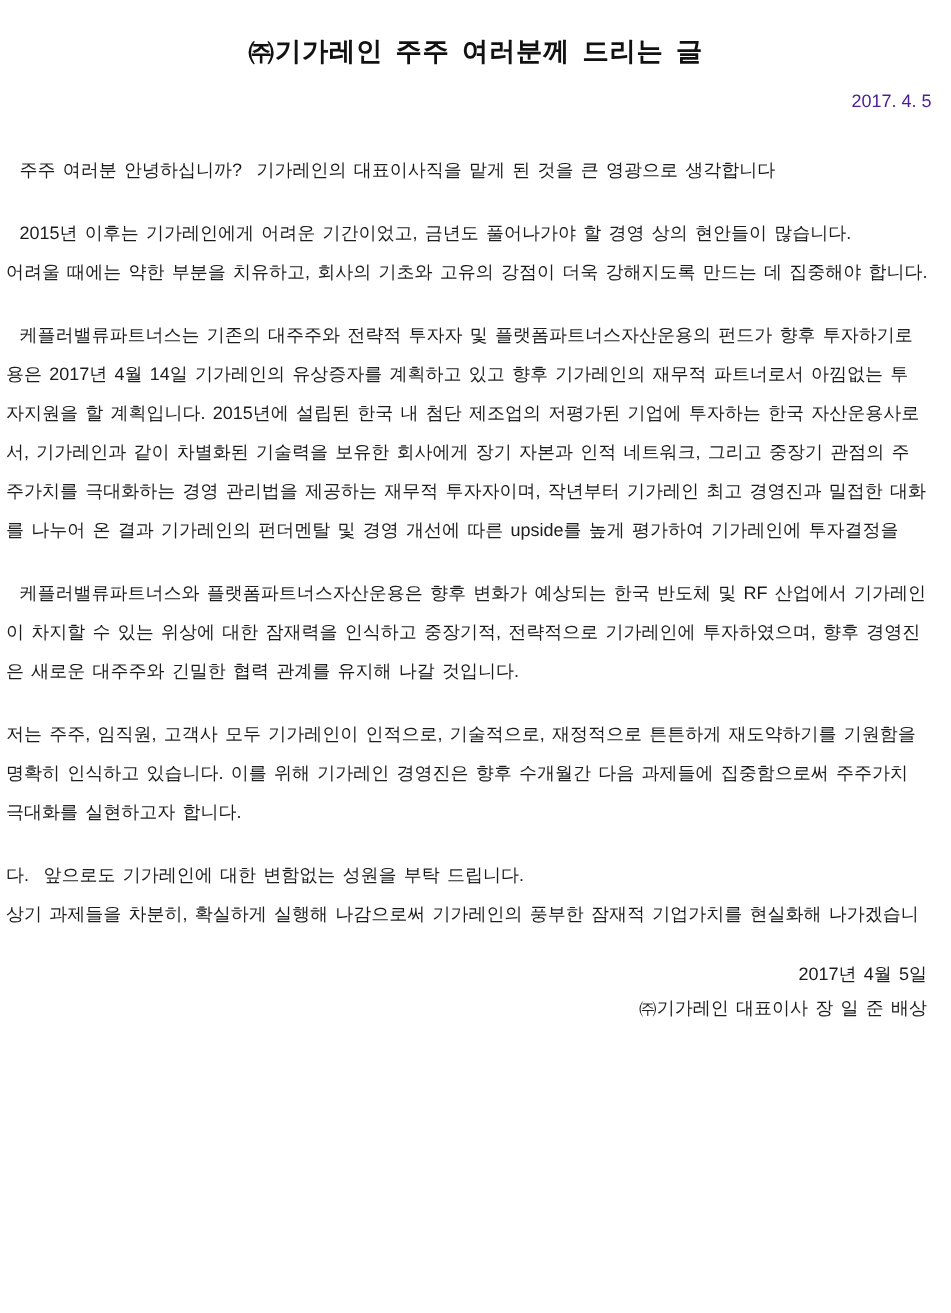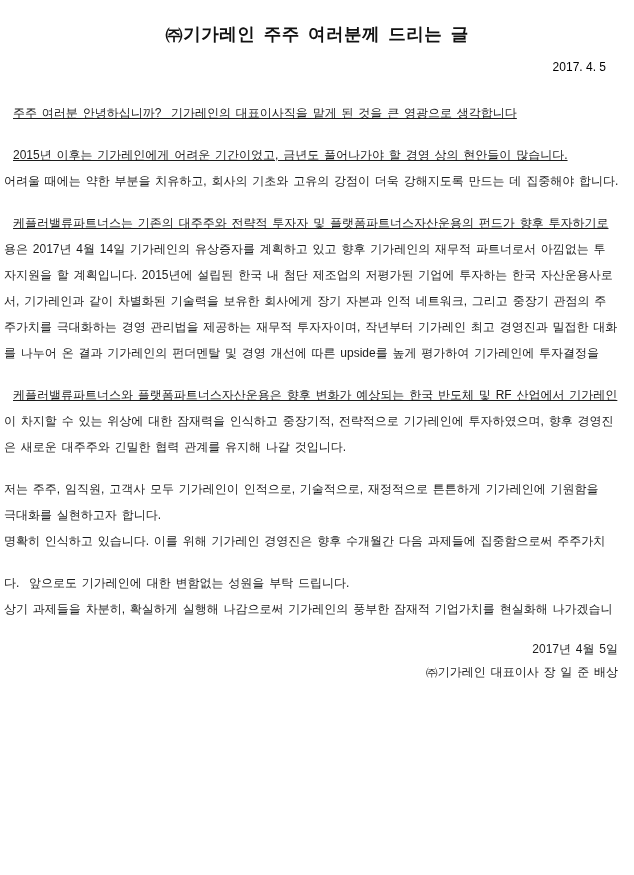--- a/index.html
+++ b/index.html
@@ -26,36 +26,35 @@
     font-weight: bold;
     text-align: center;
     color: #111111;
     margin: 0;
     letter-spacing: 0.5px;
     word-spacing: 3px;
   }
   .date-top {
     font-size: 12px;
     text-align: right;
-    padding-right: 28px;
+    padding-right: 13px;
     margin-top: 14px;
-    color: #000000;
+    color: #4c1d95;
   }
   .content {
     margin: 26px 5px 0 4px;
     font-size: 12px;
     line-height: 26px;
     word-spacing: 1.5px;
   }
   .paragraph {
     margin: 0 0 16px 0;
   }
   .paragraph.indent .line:first-child {
     text-indent: 9px;
-    text-decoration: underline;
   }
   .line {
     white-space: pre-wrap;
     word-break: keep-all;
   }
   .num-list {
     margin: 0 0 16px 25px;
   }
   .list-item {
     line-height: 25.5px;
@@ -97,23 +96,23 @@
         <div class="line">서, 기가레인과 같이 차별화된 기술력을 보유한 회사에게 장기 자본과 인적 네트워크, 그리고 중장기 관점의 주</div>
         <div class="line">주가치를 극대화하는 경영 관리법을 제공하는 재무적 투자자이며, 작년부터 기가레인 최고 경영진과 밀접한 대화</div>
         <div class="line">를 나누어 온 결과 기가레인의 펀더멘탈 및 경영 개선에 따른 upside를 높게 평가하여 기가레인에 투자결정을</div>
       </div>
       <div class="paragraph indent">
         <div class="line">케플러밸류파트너스와 플랫폼파트너스자산운용은 향후 변화가 예상되는 한국 반도체 및 RF 산업에서 기가레인</div>
         <div class="line">이 차지할 수 있는 위상에 대한 잠재력을 인식하고 중장기적, 전략적으로 기가레인에 투자하였으며, 향후 경영진</div>
         <div class="line">은 새로운 대주주와 긴밀한 협력 관계를 유지해 나갈 것입니다.</div>
       </div>
       <div class="paragraph">
-        <div class="line">저는 주주, 임직원, 고객사 모두 기가레인이 인적으로, 기술적으로, 재정적으로 튼튼하게 기가레인에 기원함을</div>
+        <div class="line">저는 주주, 임직원, 고객사 모두 기가레인이 인적으로, 기술적으로, 재정적으로 튼튼하게 재도약하기를 기원함을</div>
+        <div class="line">명확히 인식하고 있습니다. 이를 위해 기가레인 경영진은 향후 수개월간 다음 과제들에 집중함으로써 주주가치</div>
         <div class="line">극대화를 실현하고자 합니다.</div>
-        <div class="line">명확히 인식하고 있습니다. 이를 위해 기가레인 경영진은 향후 수개월간 다음 과제들에 집중함으로써 주주가치</div>
       </div>
       <div class="paragraph">
         <div class="line">다.  앞으로도 기가레인에 대한 변함없는 성원을 부탁 드립니다.</div>
         <div class="line">상기 과제들을 차분히, 확실하게 실행해 나감으로써 기가레인의 풍부한 잠재적 기업가치를 현실화해 나가겠습니</div>
       </div>
     </div>
   <div class="signature">
     <div class="sig-line">2017년 4월 5일</div>
     <div class="sig-line">㈜기가레인 대표이사 장 일 준 배상</div>
   </div>

